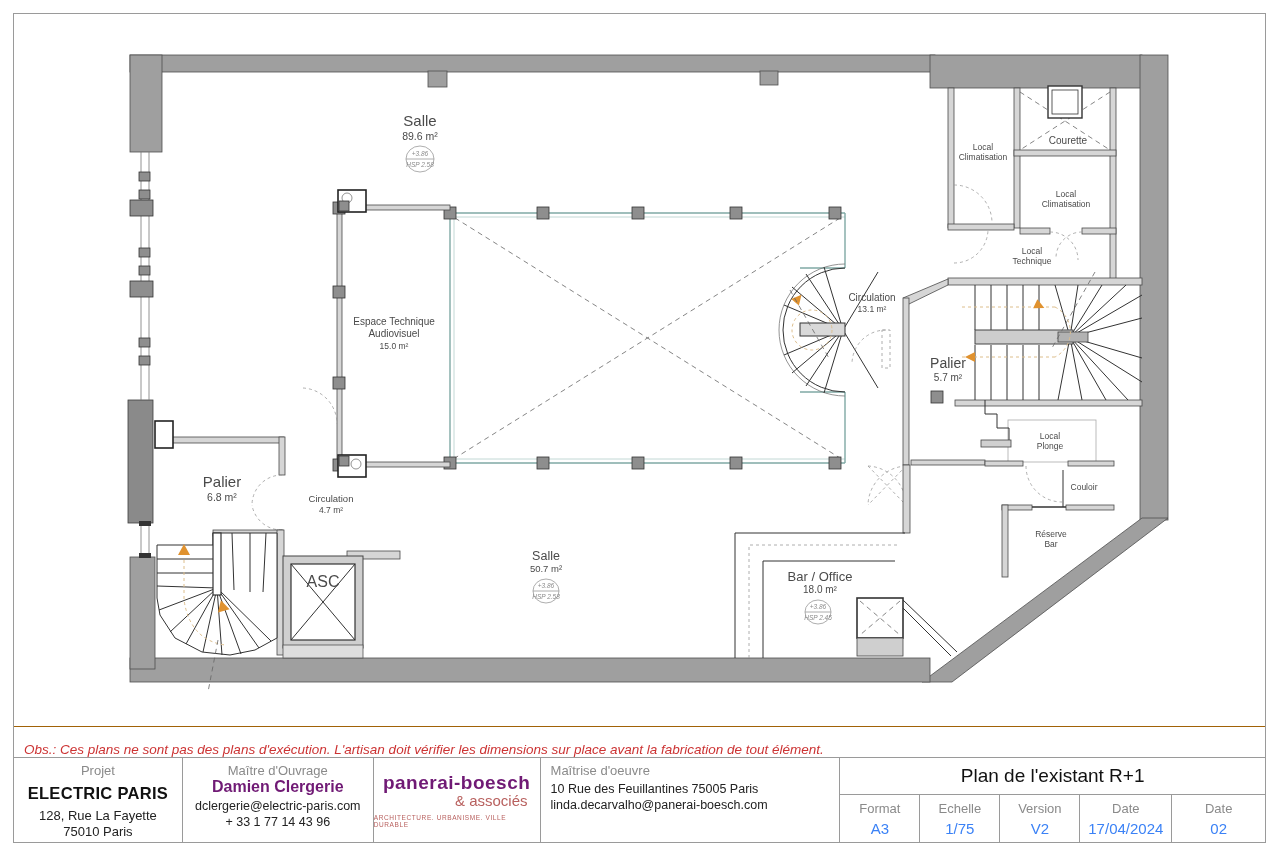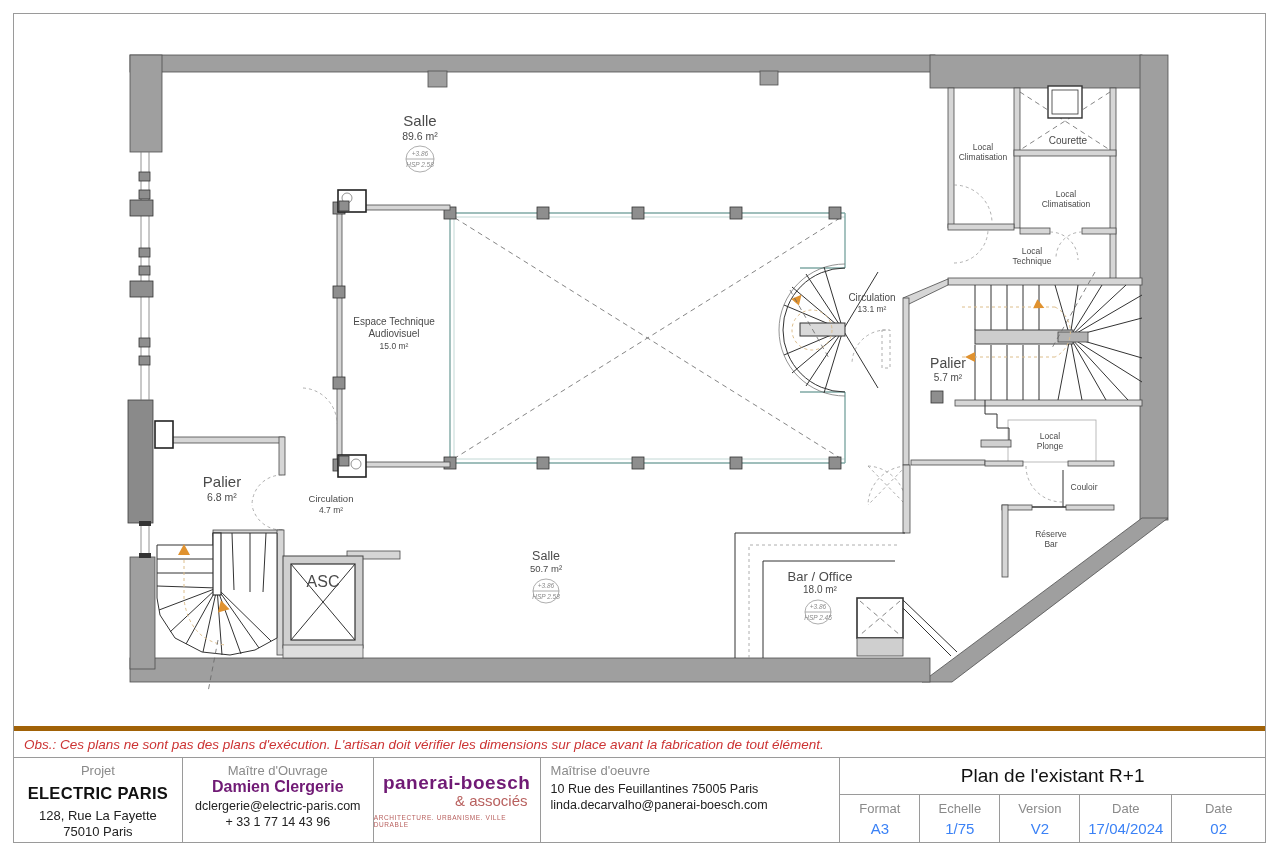--- a/index.html
+++ b/index.html
@@ -1,21 +1,21 @@
 <!DOCTYPE html>
 <html><head>
 <meta charset="utf-8">
 <style>
   html,body{margin:0;padding:0;background:#fff;}
   #page{position:relative;width:1280px;height:850px;background:#ffffff;font-family:"Liberation Sans",sans-serif;overflow:hidden;}
   #frame{position:absolute;left:13px;top:13px;width:1253px;height:830px;border:1px solid #9a9a9a;box-sizing:border-box;display:flex;flex-direction:column;}
   #plan-area{position:relative;flex:0 0 712px;}
   #plan-svg{position:absolute;left:-14px;top:-14px;width:1280px;height:726px;}
   
-  #note-row{flex:0 0 31px;border-top:5px solid #a16207;display:flex;align-items:center;padding-left:10px;box-sizing:border-box;}
+  #note-row{flex:0 0 31px;border-top:1px solid #a16207;display:flex;align-items:flex-end;padding-left:10px;box-sizing:border-box;}
   #note-row .note{color:#cc3333;font-style:italic;font-size:13.5px;}
   
   #tblock{flex:1;border-top:1px solid #9a9a9a;display:flex;box-sizing:border-box;}
   .tcell{border-right:1px solid #9a9a9a;box-sizing:border-box;display:flex;flex-direction:column;align-items:center;padding-top:5px;}
   .tcell:last-child{border-right:none;}
   .thead{color:#8a8a8a;font-size:13px;}
   .c-projet{width:169px;}
   .c-projet .pname{font-weight:bold;font-size:16.5px;color:#111;margin-top:6px;letter-spacing:.3px;}
   .c-projet .paddr{font-size:13px;color:#222;margin-top:5px;text-align:center;line-height:1.25;}
   .c-mo{width:191px;}

